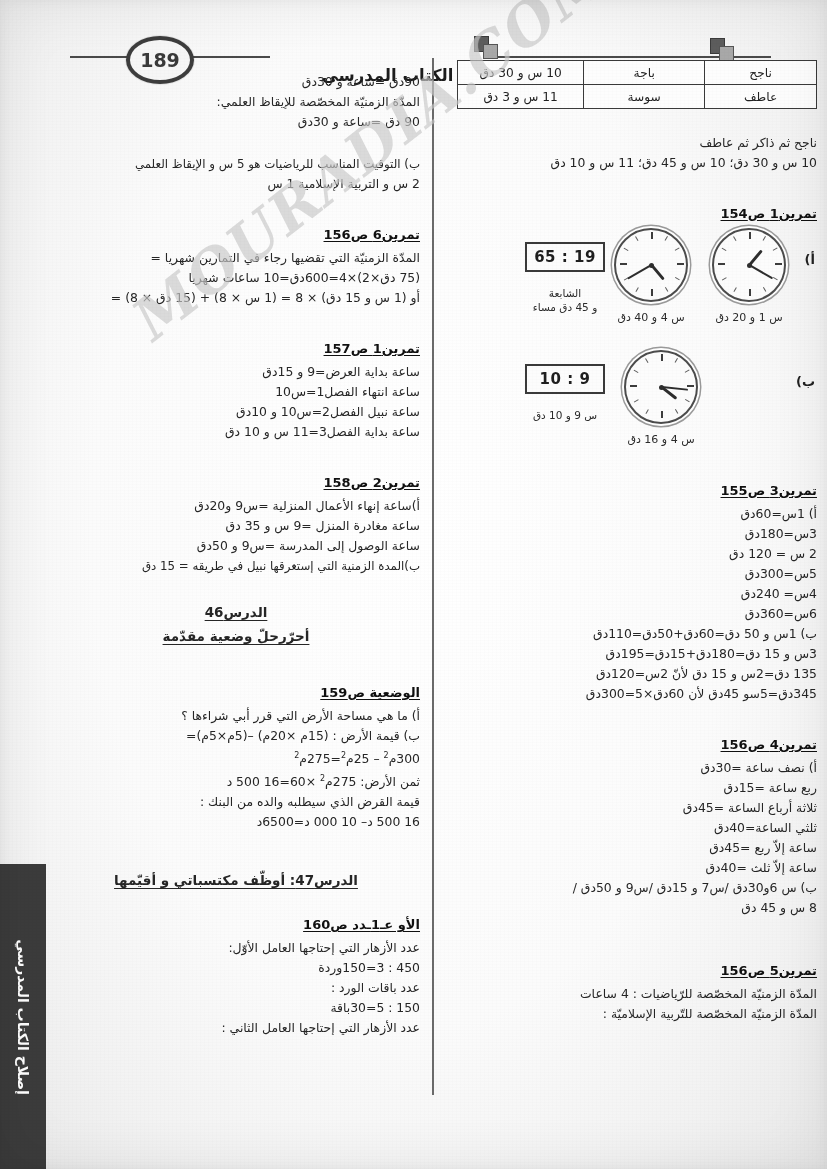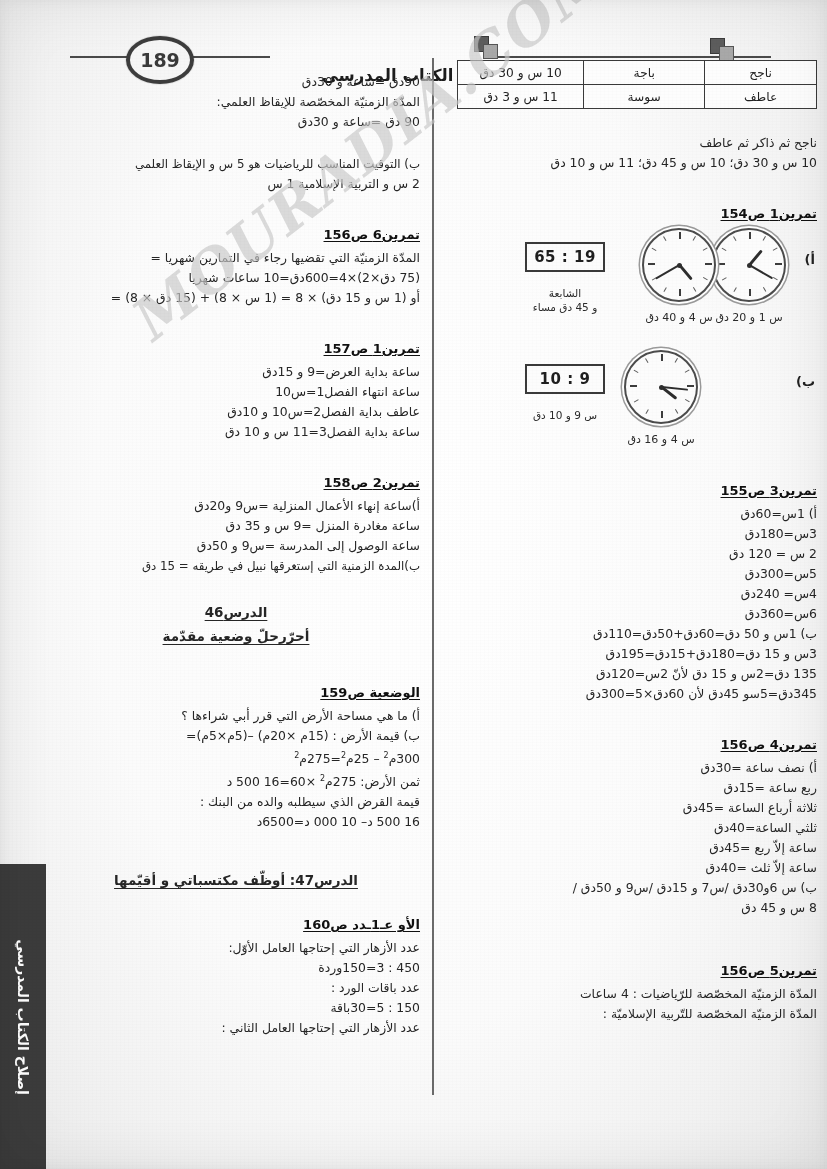--- a/index.html
+++ b/index.html
@@ -217,21 +217,21 @@
             <div class="tick big" style="transform:rotate(270deg)"></div>
           <div class="tick" style="transform:rotate(300deg)"></div>
             <div class="tick" style="transform:rotate(330deg)"></div>
           <div class="hand h" style="transform:rotate(40deg)"></div>
           <div class="hand m" style="transform:rotate(120deg)"></div>
           <div class="pin"></div>
         </div>
         <div class="cap">س 1 و 20 دق</div>
       </div>
 
-      <div class="clk" style="right:100px;margin-left:8px;">
+      <div class="clk" style="right:128px;margin-left:8px;">
         <div class="face">
           <div class="tick big" style="transform:rotate(0deg)"></div>
             <div class="tick" style="transform:rotate(30deg)"></div>
           <div class="tick" style="transform:rotate(60deg)"></div>
             <div class="tick big" style="transform:rotate(90deg)"></div>
           <div class="tick" style="transform:rotate(120deg)"></div>
             <div class="tick" style="transform:rotate(150deg)"></div>
           <div class="tick big" style="transform:rotate(180deg)"></div>
             <div class="tick" style="transform:rotate(210deg)"></div>
           <div class="tick" style="transform:rotate(240deg)"></div>
@@ -350,21 +350,21 @@
       <span class="line">(75 دق×2)×4=600دق=10 ساعات شهريا</span>
       <span class="line">أو (1 س و 15 دق) × 8 = (1 س × 8) + (15 دق × 8) =</span>
     </div>
 
     <div class="sp"></div>
 
     <div class="ex-title">تمرين1 ص157</div>
     <div class="blk">
       <span class="line">ساعة بداية العرض=9 و 15دق</span>
       <span class="line">ساعة انتهاء الفصل1=س10</span>
-      <span class="line">عاطف بداية الفصل2=س10 و 10دق</span>
+      <span class="line">ساعة نبيل الفصل2=س10 و 10دق</span>
       <span class="line">ساعة بداية الفصل3=11 س و 10 دق</span>
     </div>
 
     <div class="sp"></div>
 
     <div class="ex-title">تمرين2 ص158</div>
     <div class="blk">
       <span class="line">أ)ساعة إنهاء الأعمال المنزلية =س9 و20دق</span>
       <span class="line">ساعة مغادرة المنزل =9 س و 35 دق</span>
       <span class="line">ساعة الوصول إلى المدرسة =س9 و 50دق</span>

